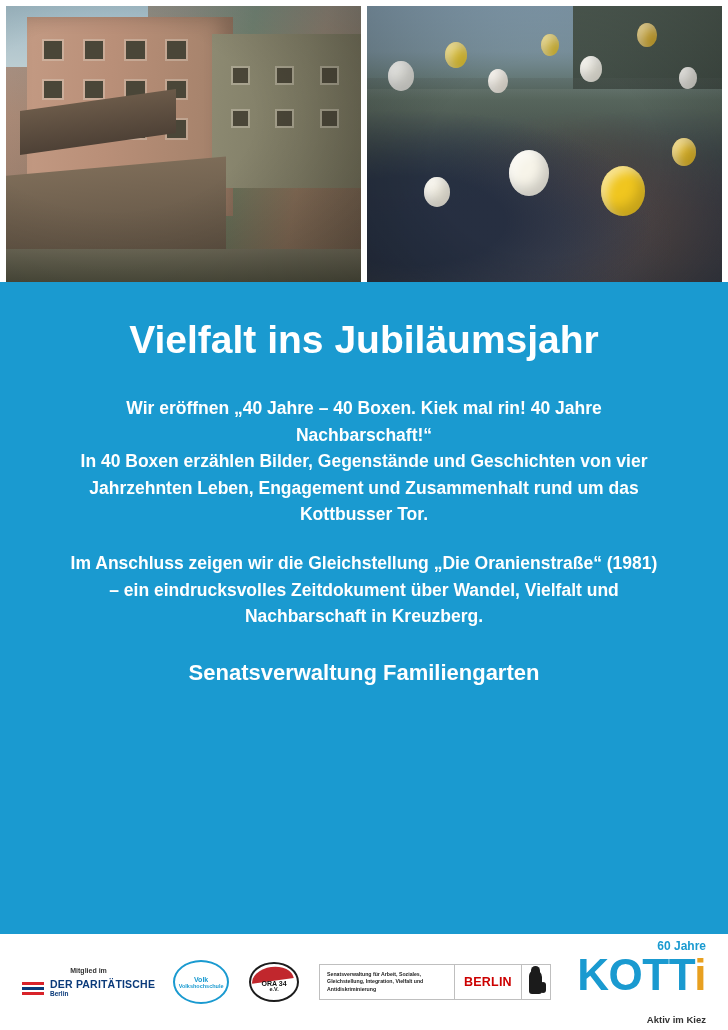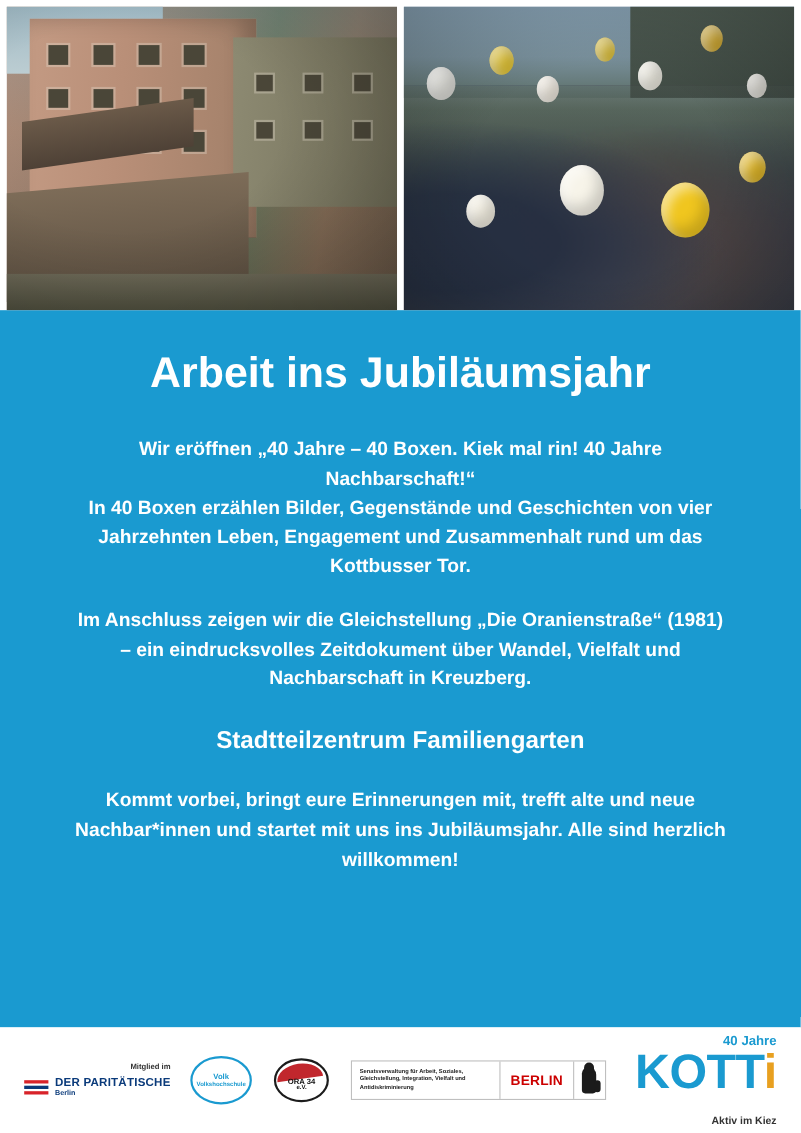--- a/index.html
+++ b/index.html
@@ -182,21 +182,21 @@
     box-sizing: border-box;
   }
   .logos-left {
     display: flex;
     align-items: center;
     gap: 18px;
   }
   .paritaet {
     display: flex;
     flex-direction: column;
-    align-items: flex-end;
+    align-items: center;
   }
   .paritaet .memberline {
     font-size: 7px;
     color: #333;
     margin-bottom: 5px;
     font-weight: 700;
   }
   .paritaet .row {
     display: flex;
     align-items: center;
@@ -357,37 +357,36 @@
       <div class="balloon" style="left:40%;top:52%;width:40px;height:46px;background:#f7f4e9;"></div>
       <div class="balloon" style="left:66%;top:58%;width:44px;height:50px;background:#f0c61f;"></div>
       <div class="balloon" style="left:16%;top:62%;width:26px;height:30px;background:#f2eee1;"></div>
       <div class="balloon" style="left:86%;top:48%;width:24px;height:28px;background:#eabf2b;"></div>
 
       <div class="ph-right-vig"></div>
     </div>
   </div>
 
   <div class="main">
-    <h2 class="subtitle">Arbeit ins Jubiläumsjahr</h2>
+    <h2 class="subtitle">Vielfalt ins Jubiläumsjahr</h2>
 
     <p class="para">
       <span>Wir eröffnen </span><span class="b">„40 Jahre – 40 Boxen. Kiek mal rin! 40 Jahre Nachbarschaft!“</span><br>
       <span>In 40 Boxen erzählen Bilder, Gegenstände und Geschichten von vier Jahrzehnten Leben, Engagement und Zusammenhalt rund um das Kottbusser Tor.</span>
     </p>
 
     <p class="para gap">
       <span>Im Anschluss zeigen wir die Gleichstellung </span><span class="b">„Die Oranienstraße“ (1981)</span>
       <span>– ein eindrucksvolles Zeitdokument über Wandel, Vielfalt und Nachbarschaft in Kreuzberg.</span>
     </p>
 
     <div class="details">
-      <div>Stadtteilzentrum Familiengarten</div>
+      <div>Senatsverwaltung Familiengarten</div>
     </div>
 
-    <p class="closing">Kommt vorbei, bringt eure Erinnerungen mit, trefft alte und neue Nachbar*innen und startet mit uns ins Jubiläumsjahr. Alle sind herzlich willkommen!</p>
   </div>
 
   <div class="footer">
 
     <div class="logos-left">
 
       <div class="paritaet">
         <div class="memberline">Mitglied im</div>
         <div class="row">
           <div class="par-bars">
@@ -420,20 +419,20 @@
         <div class="senat-text">Senatsverwaltung für Arbeit, Soziales, Gleichstellung, Integration, Vielfalt und Antidiskriminierung</div>
         <div class="senat-berlin">BERLIN</div>
         <div class="senat-bear">
           <div class="bear"></div>
         </div>
       </div>
 
     </div>
 
     <div class="kotti-logo">
-      <div class="k40">40 Jahre</div>
+      <div class="k40">60 Jahre</div>
       <div class="kword"><span>KOTT</span><span class="dot">i</span></div>
       <div class="ksub">Aktiv im Kiez</div>
     </div>
 
   </div>
 
 </div>
 
 </body></html>

